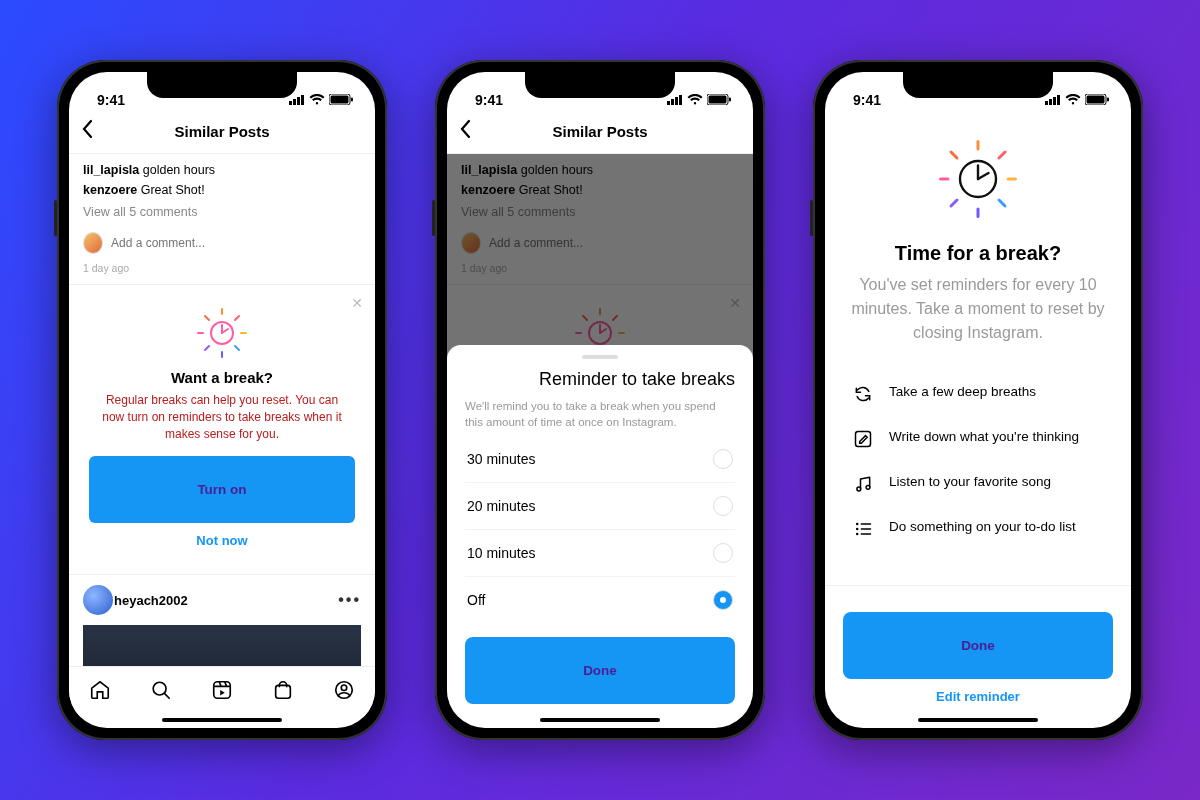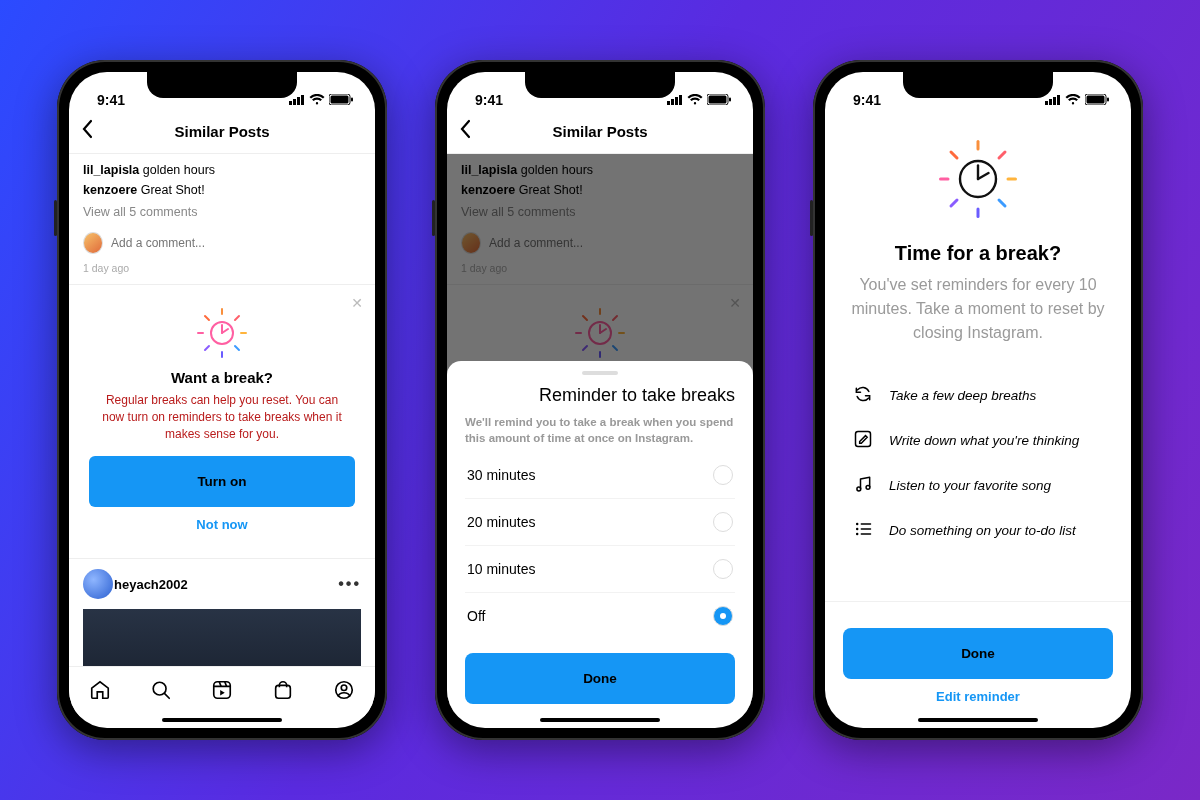--- a/index.html
+++ b/index.html
@@ -53,22 +53,22 @@
 
   .prompt-card {
     background:#fff; border-top:1px solid #eee; border-bottom:1px solid #eee;
     padding: 22px 20px 16px; text-align:center; position:relative;
   }
   .prompt-card .close-x { position:absolute; top:10px; right:12px; color:#bbb; font-size:14px; }
   .clock-burst { display:flex; justify-content:center; margin-bottom:10px;}
   .prompt-card h3 { font-size:15px; font-weight:600; margin-bottom:6px;}
   .prompt-card p { font-size:12px; color:#b91c1c; line-height:1.4; padding:0 6px;}
   .btn-primary {
-    display:block; width:100%; background:#1596f5; color:#000000; border:none;
-    border-radius:6px; padding:18px 0; font-size:13.5px; font-weight:600; margin-top:14px;
+    display:block; width:100%; background:#1596f5; color:#4c1d95; border:none;
+    border-radius:6px; padding:26px 0; font-size:13.5px; font-weight:600; margin-top:14px;
   }
   .btn-link {
     display:block; width:100%; background:none; border:none; color:#1596f5;
     font-size:13px; font-weight:600; padding:10px 0;
   }
 
   .next-post { padding:10px 14px 0; }
   .next-post .row { display:flex; align-items:center; justify-content:space-between; }
   .next-post .who { display:flex; align-items:center; gap:1px; font-size:13px; font-weight:600;}
   .avatar-md { width:30px;height:30px;border-radius:50%; background: radial-gradient(circle at 35% 35%, #8fb6ff, #2a5fd0); }
@@ -88,36 +88,36 @@
 
   
   .dimmer { position:absolute; inset:0; background:rgba(0,0,0,.55); }
   .sheet {
     position:absolute; left:0; right:0; bottom:0; background:#fff;
     border-top-left-radius:14px; border-top-right-radius:14px;
     padding: 10px 18px 12px;
   }
   .grabber { width:36px; height:4px; background:#ddd; border-radius:3px; margin:0 auto 10px;}
   .sheet h3 { text-align:right; font-size:18px; font-weight:400; margin-bottom:8px;}
-  .sheet .desc { font-size:11.5px; color:#999; line-height:1.4; margin-bottom:6px;font-weight:bold;}
+  .sheet .desc { font-size:11.5px; color:#999; line-height:1.4; margin-bottom:6px;}
   .opt-row {
     display:flex; justify-content:space-between; align-items:center;
     padding:13px 2px; font-size:14px; border-bottom:1px solid #f2f2f2;
   }
   .opt-row:last-of-type { border-bottom:none;gap:38px; }
   .radio { width:20px;height:20px; border:1.5px solid #ddd; border-radius:50%; }
   .radio.on { width:20px;height:20px;border-radius:50%; background:#1596f5; position:relative;}
   .radio.on::after{content:"";position:absolute;inset:6px;background:#fff;border-radius:50%;}
 
   
   .p3 .content { padding: 30px 26px 0; text-align:center; display:flex; flex-direction:column; }
   .p3 h2 { font-size:20px; font-weight:700; margin:14px 0 8px;}
   .p3 .sub { font-size:16px; color:#9a9a9a; line-height:1.5;}
   .tips { margin-top:28px; text-align:left; }
-  .tip-row { display:flex; align-items:center; gap:16px; padding:11px 2px; font-size:13.5px; font-weight:500;font-style:italic;}
+  .tip-row { display:flex; gap:16px; padding:11px 2px; font-size:13.5px; font-weight:500;}
   .tip-row svg { width:20px; height:20px; flex-shrink:0; }
   .p3 .spacer { flex:1; }
   .p3 .bottom { padding: 0 0 4px; border-top:1px solid #f0f0f0; margin:0 -26px; padding:12px 18px 2px;}
 
   .clock-svg .rays line { stroke-width:2; }
 </style>
 </head>
 <body>
 
 <div class="phone">

